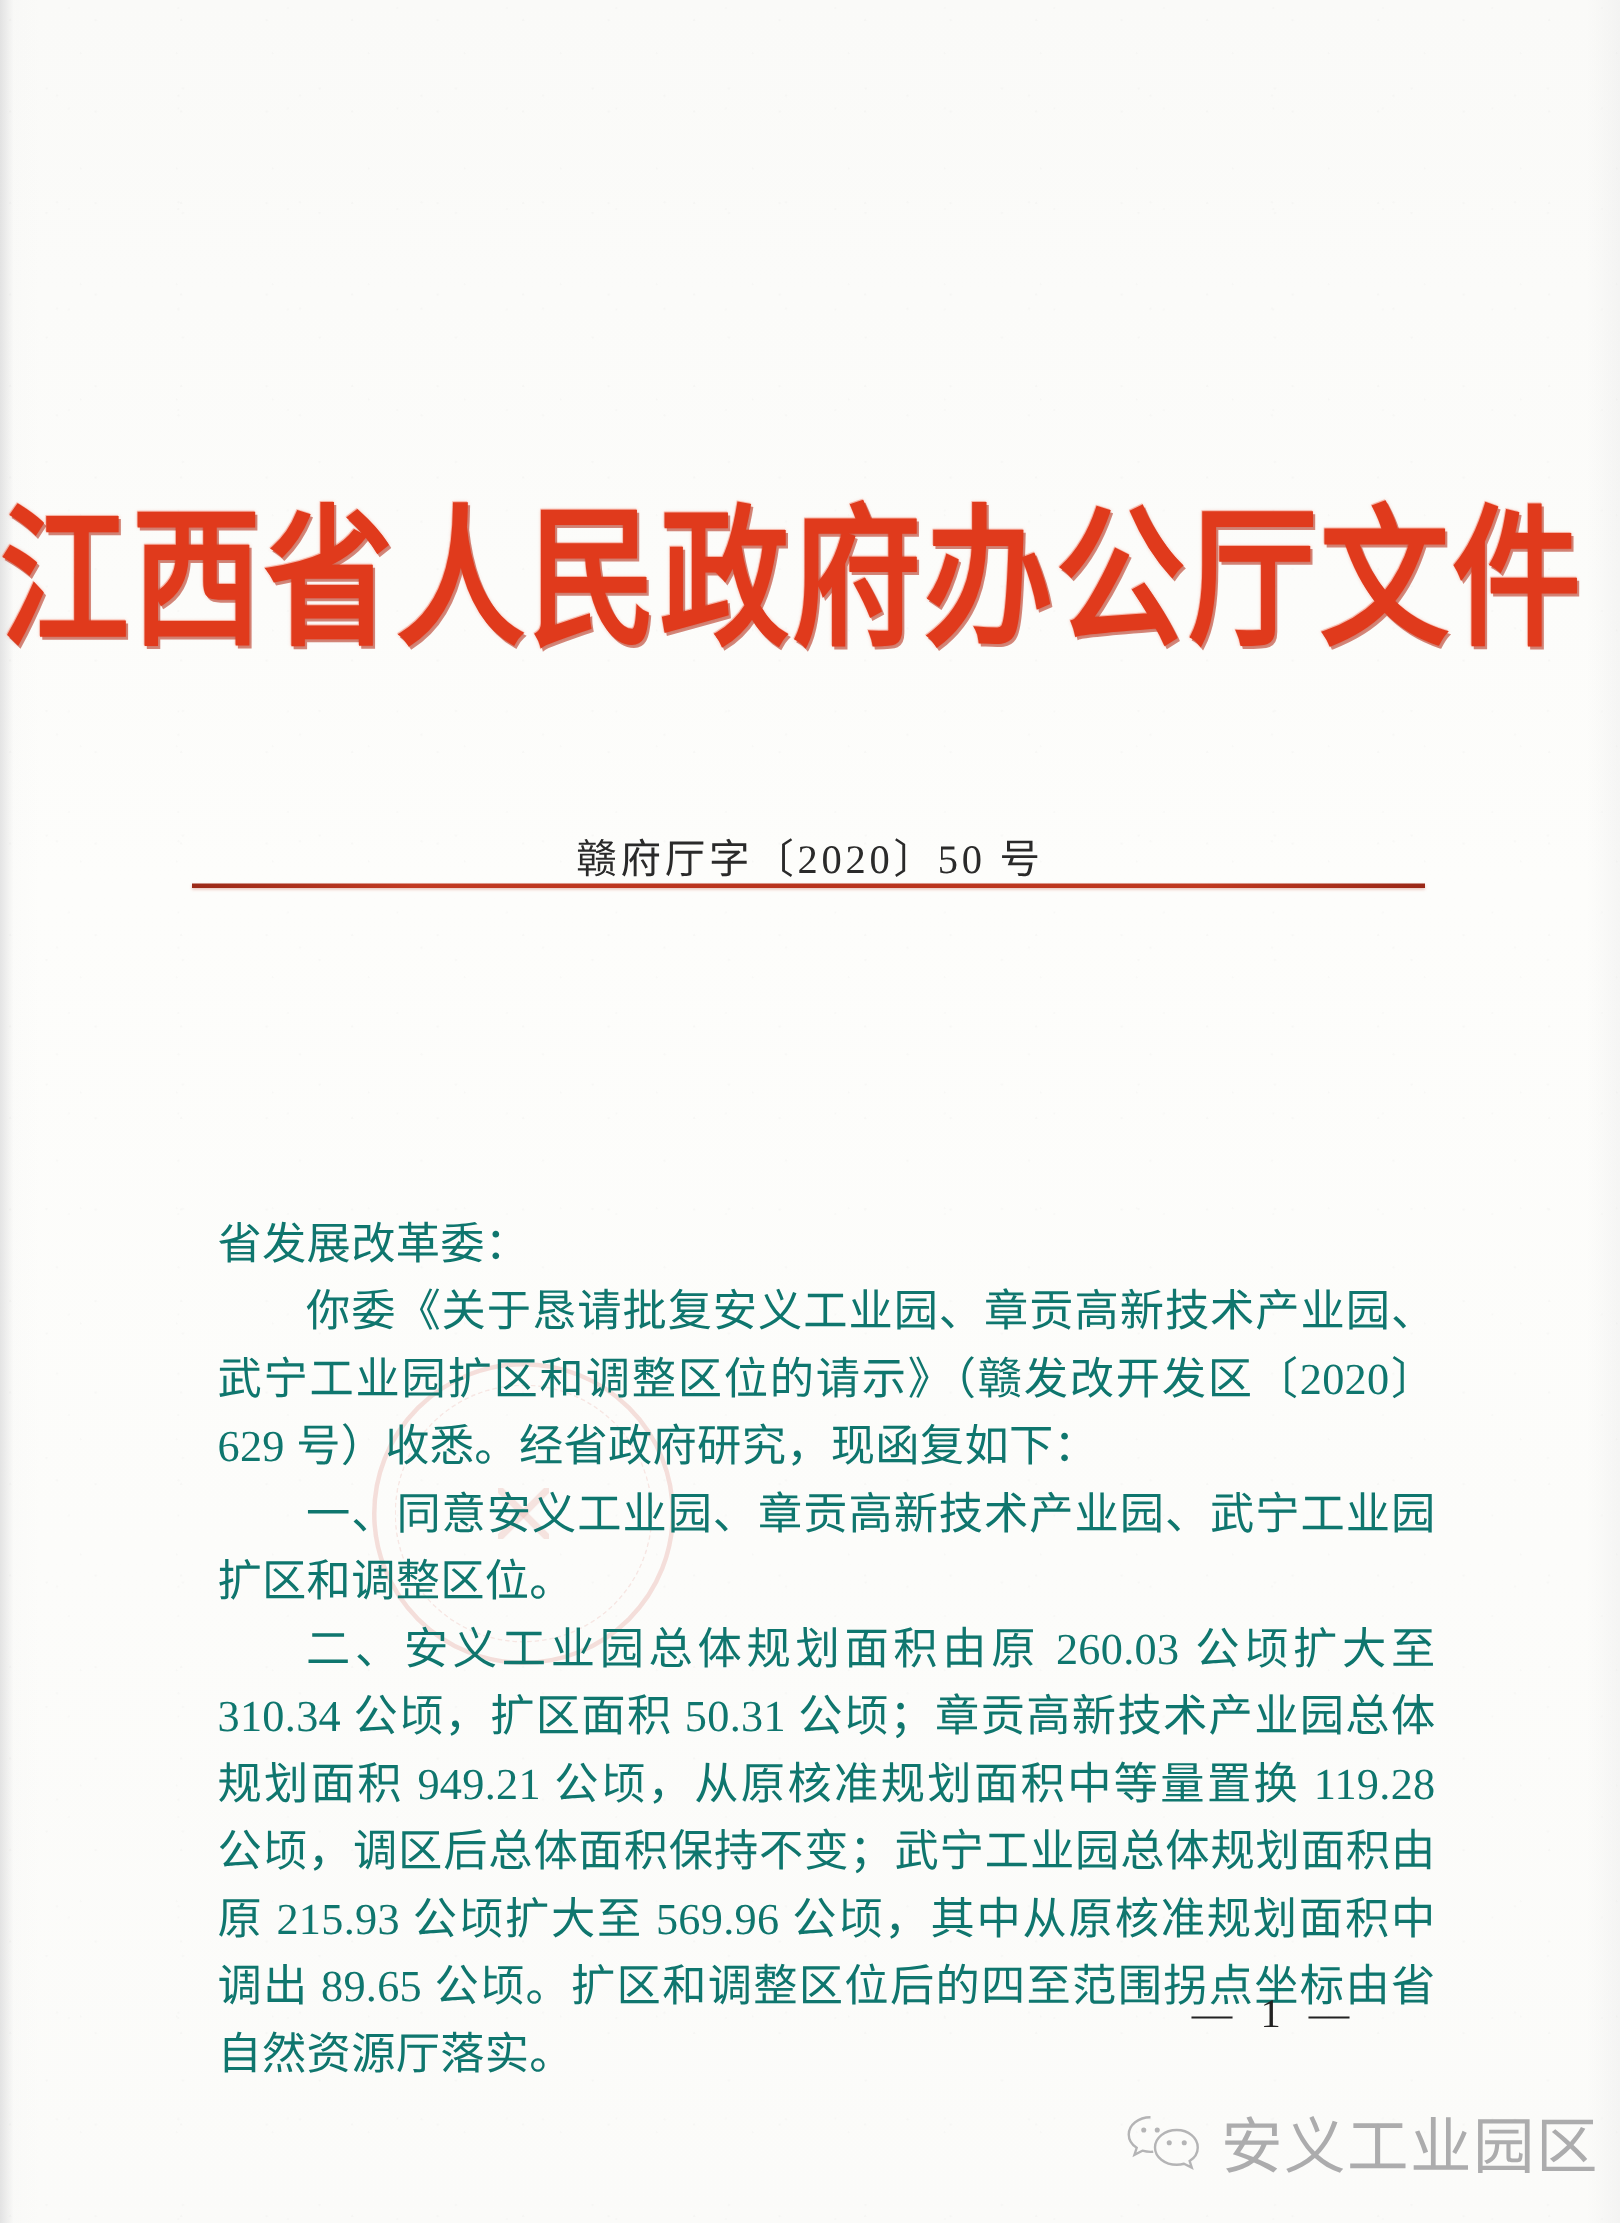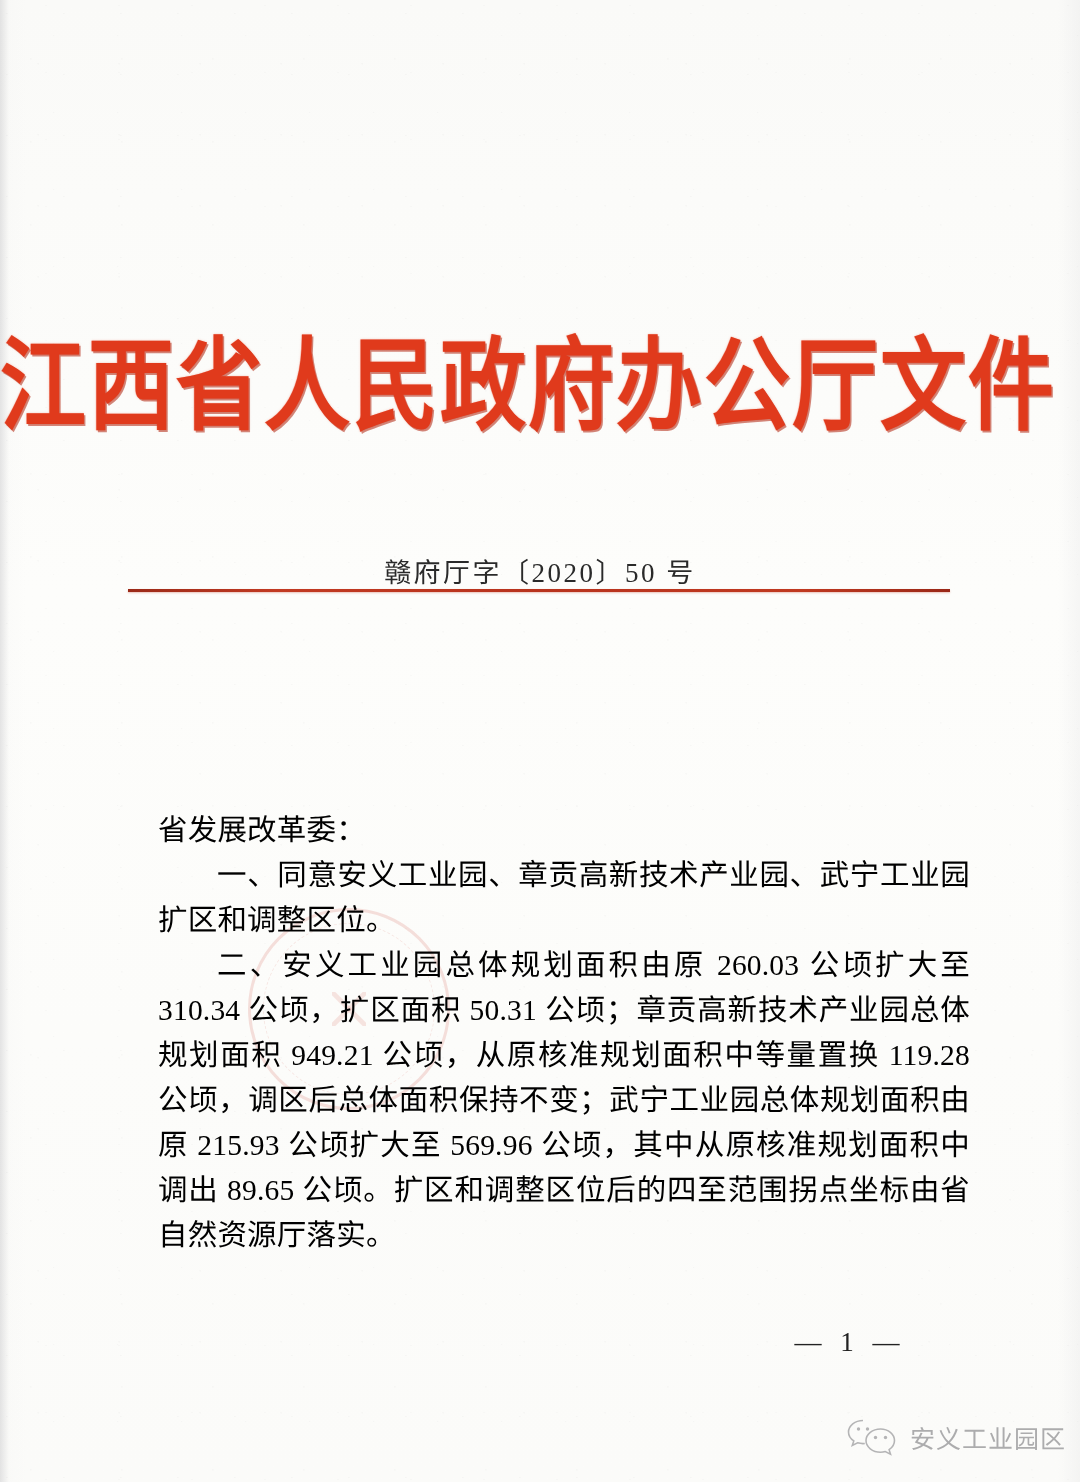--- a/index.html
+++ b/index.html
@@ -116,26 +116,26 @@
   }
   .doc-title .tline.wide {
     font-size: 38px;
     letter-spacing: 0px;
   }
 
   
   .body {
     position: absolute;
     top: 808px;
-    left: 158px;
+    left: 145px;
     width: 812px;
     font-family: "Liberation Serif", "DejaVu Serif", serif;
     font-size: 29.5px;
     line-height: 45px;
-    color: #000000;
+    color: #0f766e;
     letter-spacing: 0.2px;
   }
   .body .para {
     margin: 0;
     text-align: justify;
     text-align-last: left;
   }
   .body .para.indent {
     text-indent: 59px;
   }
@@ -204,21 +204,21 @@
     gap: 10px;
     opacity: 0.62;
   }
   .watermark .wechat-icon {
     width: 54px;
     height: 42px;
     flex: none;
   }
   .watermark .wm-text {
     font-family: Liberation Mono, monospace;
-    font-size: 25px;
+    font-size: 41px;
     letter-spacing: 1px;
     color: #7d7d80;
     white-space: nowrap;
   }
 </style>
 </head>
 <body>
 
 <div id="page">
 
@@ -231,20 +231,21 @@
 
   <div class="doc-number">赣府厅字〔2020〕50 号</div>
 
   <div class="red-rule"></div>
 
 
   <div class="seal"></div>
 
   <div class="body">
     <p class="para salutation">省发展改革委：</p>
+    <p class="para indent">你委《关于恳请批复安义工业园、章贡高新技术产业园、武宁工业园扩区和调整区位的请示》（赣发改开发区〔2020〕629 号）收悉。经省政府研究，现函复如下：</p>
     <p class="para indent">一、同意安义工业园、章贡高新技术产业园、武宁工业园扩区和调整区位。</p>
     <p class="para indent">二、安义工业园总体规划面积由原 260.03 公顷扩大至 310.34 公顷，扩区面积 50.31 公顷；章贡高新技术产业园总体规划面积 949.21 公顷，从原核准规划面积中等量置换 119.28 公顷，调区后总体面积保持不变；武宁工业园总体规划面积由原 215.93 公顷扩大至 569.96 公顷，其中从原核准规划面积中调出 89.65 公顷。扩区和调整区位后的四至范围拐点坐标由省自然资源厅落实。</p>
   </div>
 
   <div class="page-number">
     <span class="pn-inner">— 1 —</span>
   </div>
 
   <div class="watermark">
     <span class="wechat-icon">

